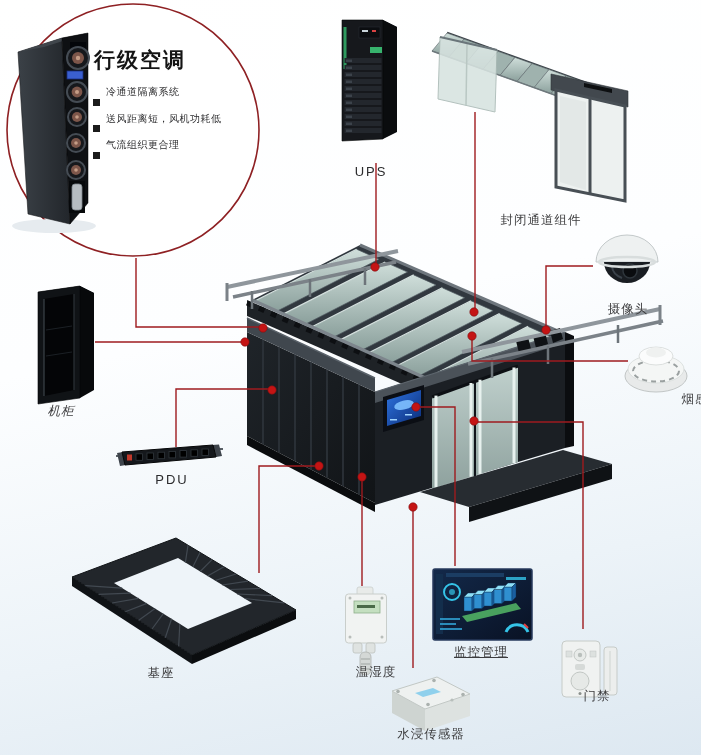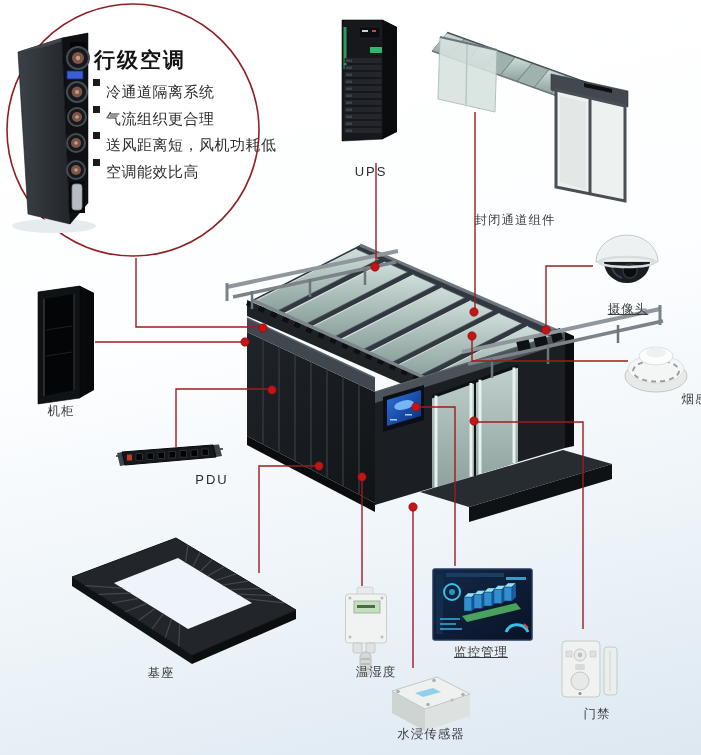--- a/index.html
+++ b/index.html
@@ -21,22 +21,22 @@
   }
   .lbl.latin{letter-spacing:2px;color:#2b2b2d;font-size:13px;}
   .callout-title{
     position:absolute;left:94px;top:46px;z-index:2;
     font-size:21px;font-weight:bold;color:#141414;letter-spacing:2px;white-space:nowrap;
   }
   ul.callout-list{
     position:absolute;left:93px;top:79px;z-index:2;margin:0;padding:0;list-style:none;
   }
   ul.callout-list li{
-    height:26.5px;line-height:26.5px;font-size:15px;color:#2e2e30;
-    white-space:nowrap;letter-spacing:.5px;display:flex;align-items:flex-start;
+    height:26.5px;line-height:26.5px;font-size:10px;color:#2e2e30;
+    white-space:nowrap;letter-spacing:.5px;display:flex;align-items:flex-end;
   }
   .sq{display:inline-block;width:7px;height:7px;background:#1b1b1b;margin-right:6px;flex:0 0 auto;}
 </style>
 </head>
 <body>
 
 <div class="stage">
 
 <svg class="art" width="701" height="755" viewBox="0 0 701 755">
   <defs>
@@ -440,37 +440,33 @@
 
   <div class="callout-title">行级空调</div>
 
   <ul class="callout-list">
     <li>
         <span class="sq"></span>
         <span>冷通道隔离系统</span>
       </li>
     <li>
         <span class="sq"></span>
-        <span>气流组织更合理</span>
-      </li>
-    <li>
-        <span class="sq"></span>
         <span>送风距离短，风机功耗低</span>
       </li>
     <li>
         <span class="sq"></span>
-        <span>空调能效比高</span>
+        <span>气流组织更合理</span>
       </li>
   </ul>
 
   <div class="lbl latin" style="left:371px;top:140px;margin-top:24px;">UPS</div>
-  <div class="lbl" style="left:515px;top:212px;">封闭通道组件</div>
-  <div class="lbl" style="left:628px;top:301px;text-decoration:underline;">摄像头</div>
+  <div class="lbl" style="left:541px;top:212px;">封闭通道组件</div>
+  <div class="lbl" style="left:628px;top:301px;">摄像头</div>
   <div class="lbl" style="left:695px;top:391px;">烟感</div>
-  <div class="lbl" style="left:61px;top:403px;">机柜</div>
-  <div class="lbl latin" style="left:172px;top:472px;margin-left:40px;">PDU</div>
+  <div class="lbl" style="left:61px;top:403px;font-style:italic;">机柜</div>
+  <div class="lbl latin" style="left:172px;top:472px;">PDU</div>
   <div class="lbl" style="left:161px;top:665px;text-align:center;">基座</div>
   <div class="lbl" style="left:376px;top:664px;">温湿度</div>
   <div class="lbl" style="left:481px;top:644px;text-decoration:underline;">监控管理</div>
   <div class="lbl" style="left:431px;top:726px;">水浸传感器</div>
-  <div class="lbl" style="left:597px;top:706px;">门禁</div>
+  <div class="lbl" style="left:597px;top:688px;">门禁</div>
 
 </div>
 
 </body></html>

